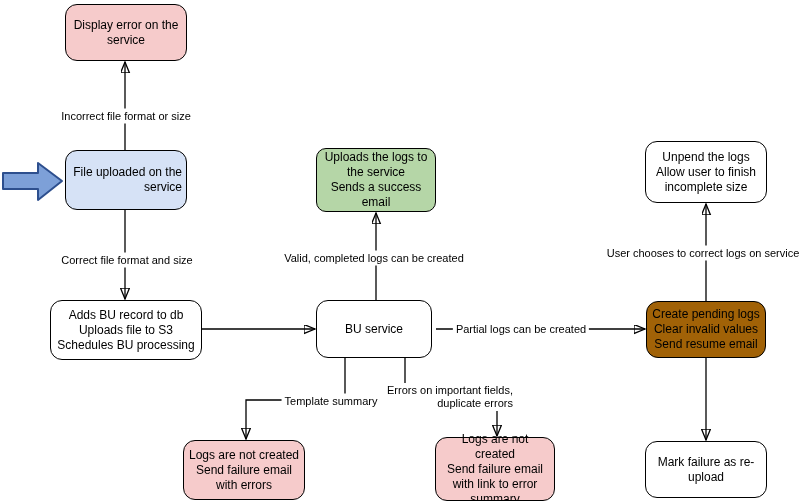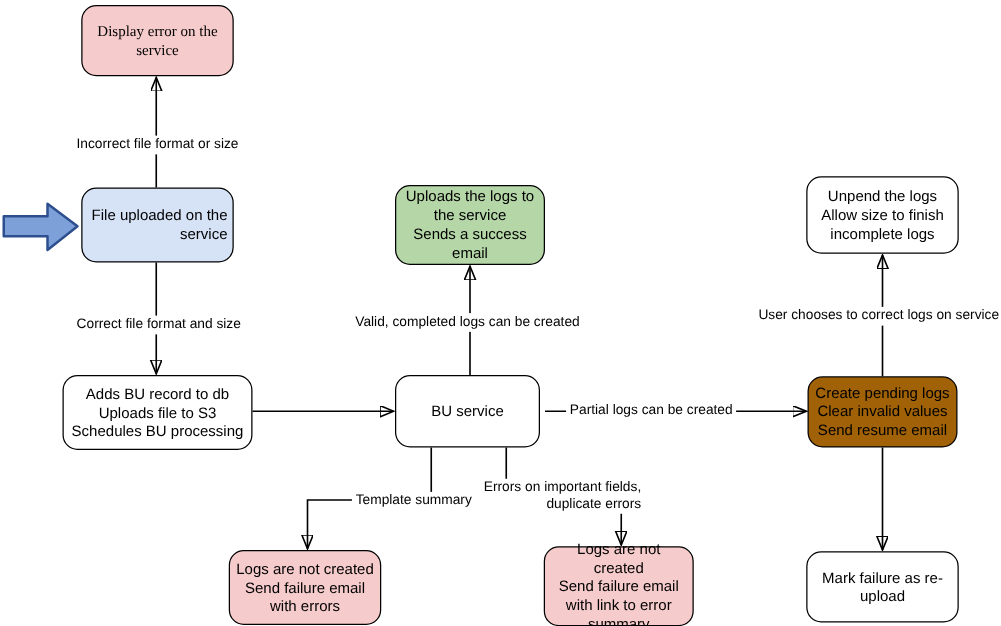--- a/index.html
+++ b/index.html
@@ -44,34 +44,34 @@
     <path d="M125,210 L125,299" marker-end="url(#ah)"></path>
     <path d="M376,300 L376,213" marker-end="url(#ah)"></path>
     <path d="M202,329 L315,329" marker-end="url(#ah)"></path>
     <path d="M436,329 L645,329" marker-end="url(#ah)"></path>
     <path d="M345,358 L345,400 L246,400 L246,439" marker-end="url(#ah)"></path>
     <path d="M405,358 L405,400 L497,400 L497,436" marker-end="url(#ah)"></path>
     <path d="M706,301 L706,204" marker-end="url(#ah)"></path>
     <path d="M706,358 L706,440" marker-end="url(#ah)"></path>
   </svg>
 
-  <div class="node pink" style="left:65px;  top:4px;   width:122px; height:57px;font-family:Liberation Serif, serif;">Display error on the service</div>
+  <div class="node pink" style="left:65px;  top:4px;   width:122px; height:57px;">Display error on the service</div>
   <div class="node blue" style="left:65px;  top:150px; width:122px; height:60px;text-align:right;">File uploaded on the service</div>
   <div class="node white" style="left:50px;  top:300px; width:152px; height:60px;">Adds BU record to db
 Uploads file to S3
 Schedules BU processing</div>
-  <div class="node green" style="left:316px; top:148px; width:120px; height:64px;">Uploads the logs to the service
+  <div class="node green" style="left:316px; top:148px; width:120px; height:64px;border-radius:10px;">Uploads the logs to the service
 Sends a success email</div>
   <div class="node white" style="left:316px; top:300px; width:116px; height:58px;">BU service</div>
   <div class="node pink" style="left:183px; top:440px; width:122px; height:60px;">Logs are not created
 Send failure email with errors</div>
   <div class="node pink" style="left:435px; top:437px; width:120px; height:64px;">Logs are not created
 Send failure email with link to error summary</div>
   <div class="node white" style="left:645px; top:141px; width:122px; height:62px;">Unpend the logs
-Allow size to finish incomplete logs</div>
+Allow user to finish incomplete size</div>
   <div class="node yellow" style="left:646px; top:301px; width:120px; height:57px;">Create pending logs
 Clear invalid values
 Send resume email</div>
   <div class="node white" style="left:645px; top:441px; width:122px; height:57px;">Mark failure as re-upload</div>
 
   <div class="elabel" style="left:126px; top:116px;">Incorrect file format or size</div>
   <div class="elabel" style="left:127px; top:260px;">Correct file format and size</div>
   <div class="elabel" style="left:374px; top:258px;">Valid, completed logs can be created</div>
   <div class="elabel" style="left:521px; top:329px;">Partial logs can be created</div>
   <div class="elabel" style="left:331px; top:401px;">Template summary</div>

